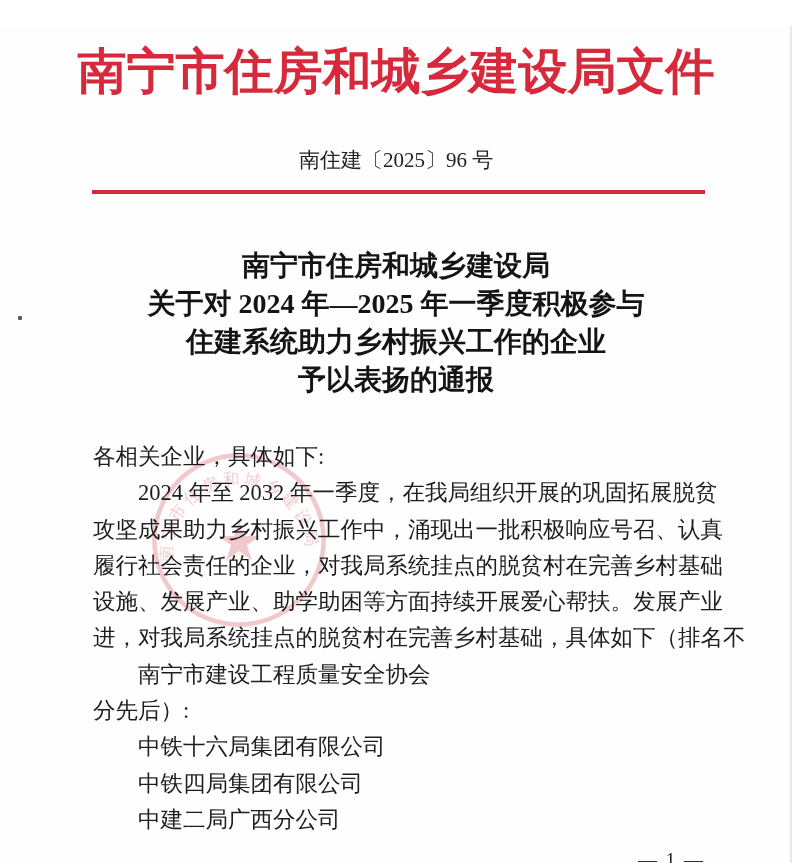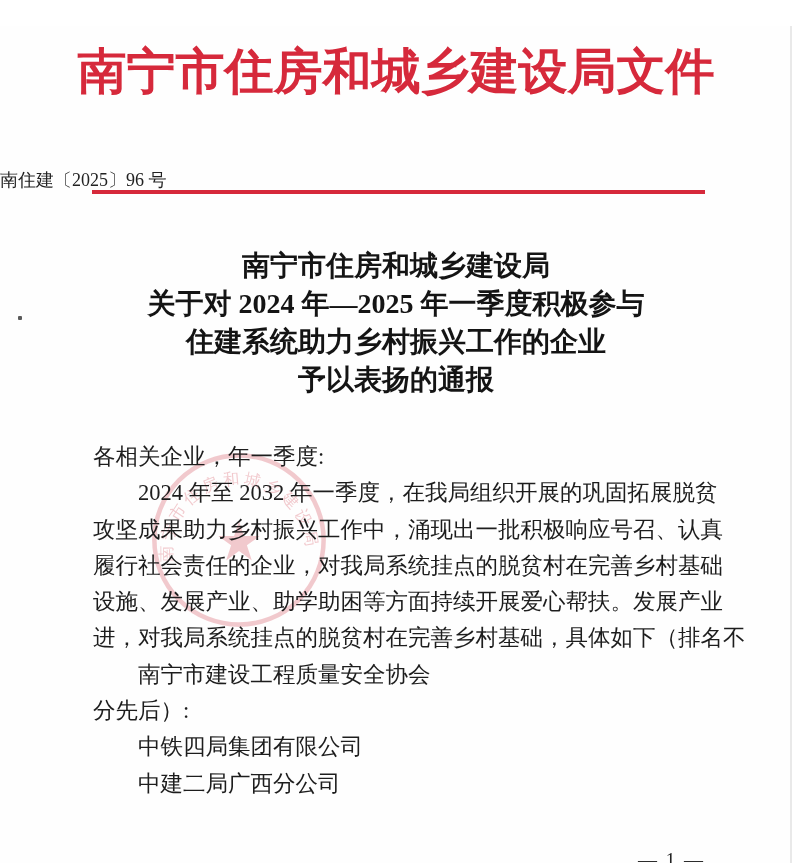--- a/index.html
+++ b/index.html
@@ -26,25 +26,25 @@
     width: 100%;
     text-align: center;
     font-size: 49px;
     font-weight: 700;
     color: #d6293b;
     letter-spacing: 0px;
     white-space: nowrap;
   }
   .doc-number {
     position: absolute;
-    top: 142px;
+    top: 120px;
     left: 0;
     width: 100%;
-    text-align: left;
-    font-size: 18px;
+    text-align: center;
+    font-size: 21px;
     color: #222222;
     white-space: nowrap;
   }
   .red-rule {
     position: absolute;
     top: 164px;
     left: 92px;
     width: 613px;
     height: 4px;
     background: #d6293b;
@@ -153,28 +153,29 @@
   </svg>
 
   <div class="doc-title">
     <div class="title-line">南宁市住房和城乡建设局</div>
     <div class="title-line">关于对 2024 年—2025 年一季度积极参与</div>
     <div class="title-line">住建系统助力乡村振兴工作的企业</div>
     <div class="title-line">予以表扬的通报</div>
   </div>
 
   <div class="doc-body">
-    <div class="line">各相关企业，年一季度:</div>
+    <div class="line">各相关企业，具体如下:</div>
     <div class="line indent">2024 年至 2032 年一季度，在我局组织开展的巩固拓展脱贫</div>
     <div class="line">攻坚成果助力乡村振兴工作中，涌现出一批积极响应号召、认真</div>
     <div class="line">履行社会责任的企业，对我局系统挂点的脱贫村在完善乡村基础</div>
     <div class="line">设施、发展产业、助学助困等方面持续开展爱心帮扶。发展产业</div>
     <div class="line">进，对我局系统挂点的脱贫村在完善乡村基础，具体如下（排名不</div>
     <div class="line indent">南宁市建设工程质量安全协会</div>
     <div class="line">分先后）:</div>
+    <div class="line indent">中铁十六局集团有限公司</div>
     <div class="line indent">中铁四局集团有限公司</div>
     <div class="line indent">中建二局广西分公司</div>
   </div>
 
   <div class="page-number">— 1 —</div>
 
   <div class="scan-speck"></div>
   <div class="scan-line-above-bottom"></div>
   <div class="scan-edge-bottom"></div>
   <div class="scan-edge-right"></div>

